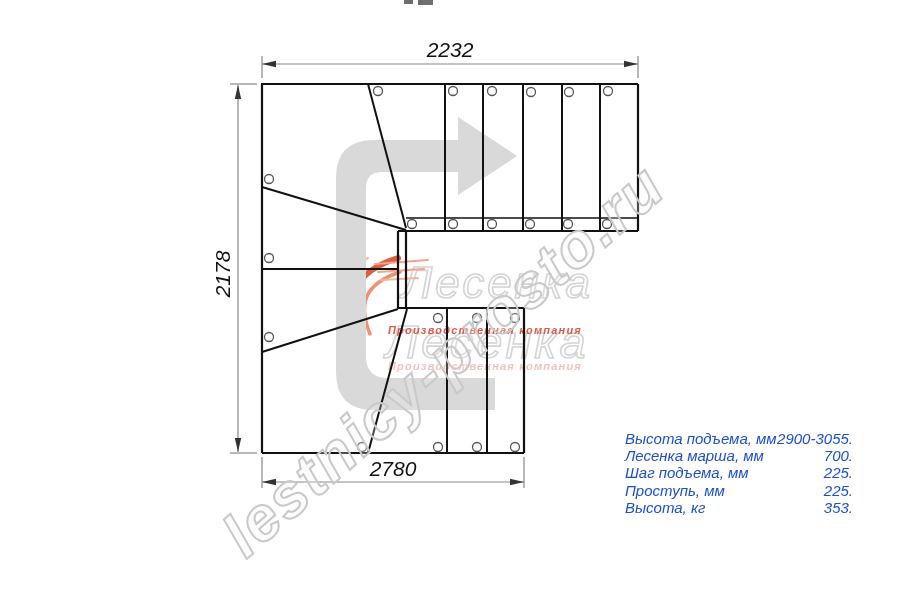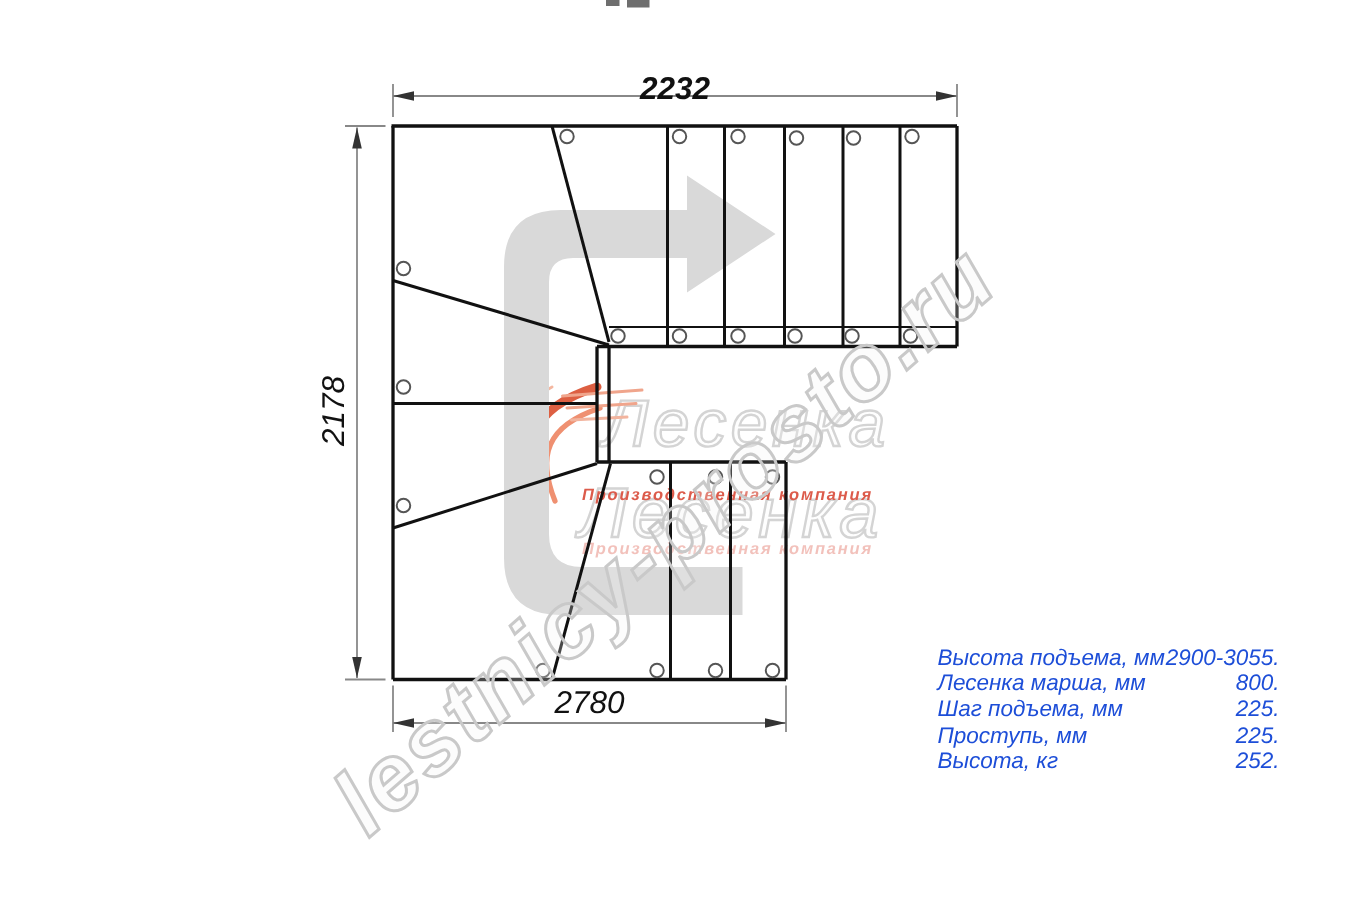--- a/index.html
+++ b/index.html
@@ -28,21 +28,21 @@
     position:absolute;font-size:11px;font-weight:bold;font-style:italic;
     letter-spacing:1.2px;white-space:nowrap;z-index:1;pointer-events:none;
   }
   .wm-caption.a{left:388px;top:324px;color:#dc5b4b;}
   .wm-caption.b{left:388px;top:360px;color:rgba(220,91,75,0.38);}
   
   .dim-label{
     position:absolute;font-style:italic;font-size:21px;color:#111;
     text-align:center;z-index:4;white-space:nowrap;
   }
-  .dim-top{left:390px;top:48px;width:120px;font-weight:bold;}
+  .dim-top{left:390px;top:38px;width:120px;}
   .dim-bottom{left:333px;top:457px;width:120px;}
   .dim-left{left:163px;top:262px;width:120px;transform:rotate(-90deg);}
   
   .spec{
     position:absolute;left:625px;top:430px;width:228px;z-index:4;
     font-style:italic;font-size:15px;color:#1d4ed8;
   }
   .spec-row{display:flex;justify-content:space-between;line-height:17.2px;}
   .spec-val{text-align:center;}
   
@@ -167,32 +167,32 @@
   <div class="dim-label dim-left">2178</div>
   <div class="dim-label dim-bottom">2780</div>
 
   <div class="spec">
     <div class="spec-row">
       <span class="spec-lbl">Высота подъема, мм</span>
       <span class="spec-val">2900-3055.</span>
     </div>
     <div class="spec-row">
       <span class="spec-lbl">Лесенка марша, мм</span>
-      <span class="spec-val">800.</span>
+      <span class="spec-val">700.</span>
     </div>
     <div class="spec-row">
       <span class="spec-lbl">Шаг подъема, мм</span>
       <span class="spec-val">225.</span>
     </div>
     <div class="spec-row">
       <span class="spec-lbl">Проступь, мм</span>
       <span class="spec-val">225.</span>
     </div>
     <div class="spec-row">
       <span class="spec-lbl">Высота, кг</span>
-      <span class="spec-val">252.</span>
+      <span class="spec-val">353.</span>
     </div>
   </div>
 
   <div class="artifact a1"></div>
   <div class="artifact a2"></div>
 
 </div>
 
 </body></html>

